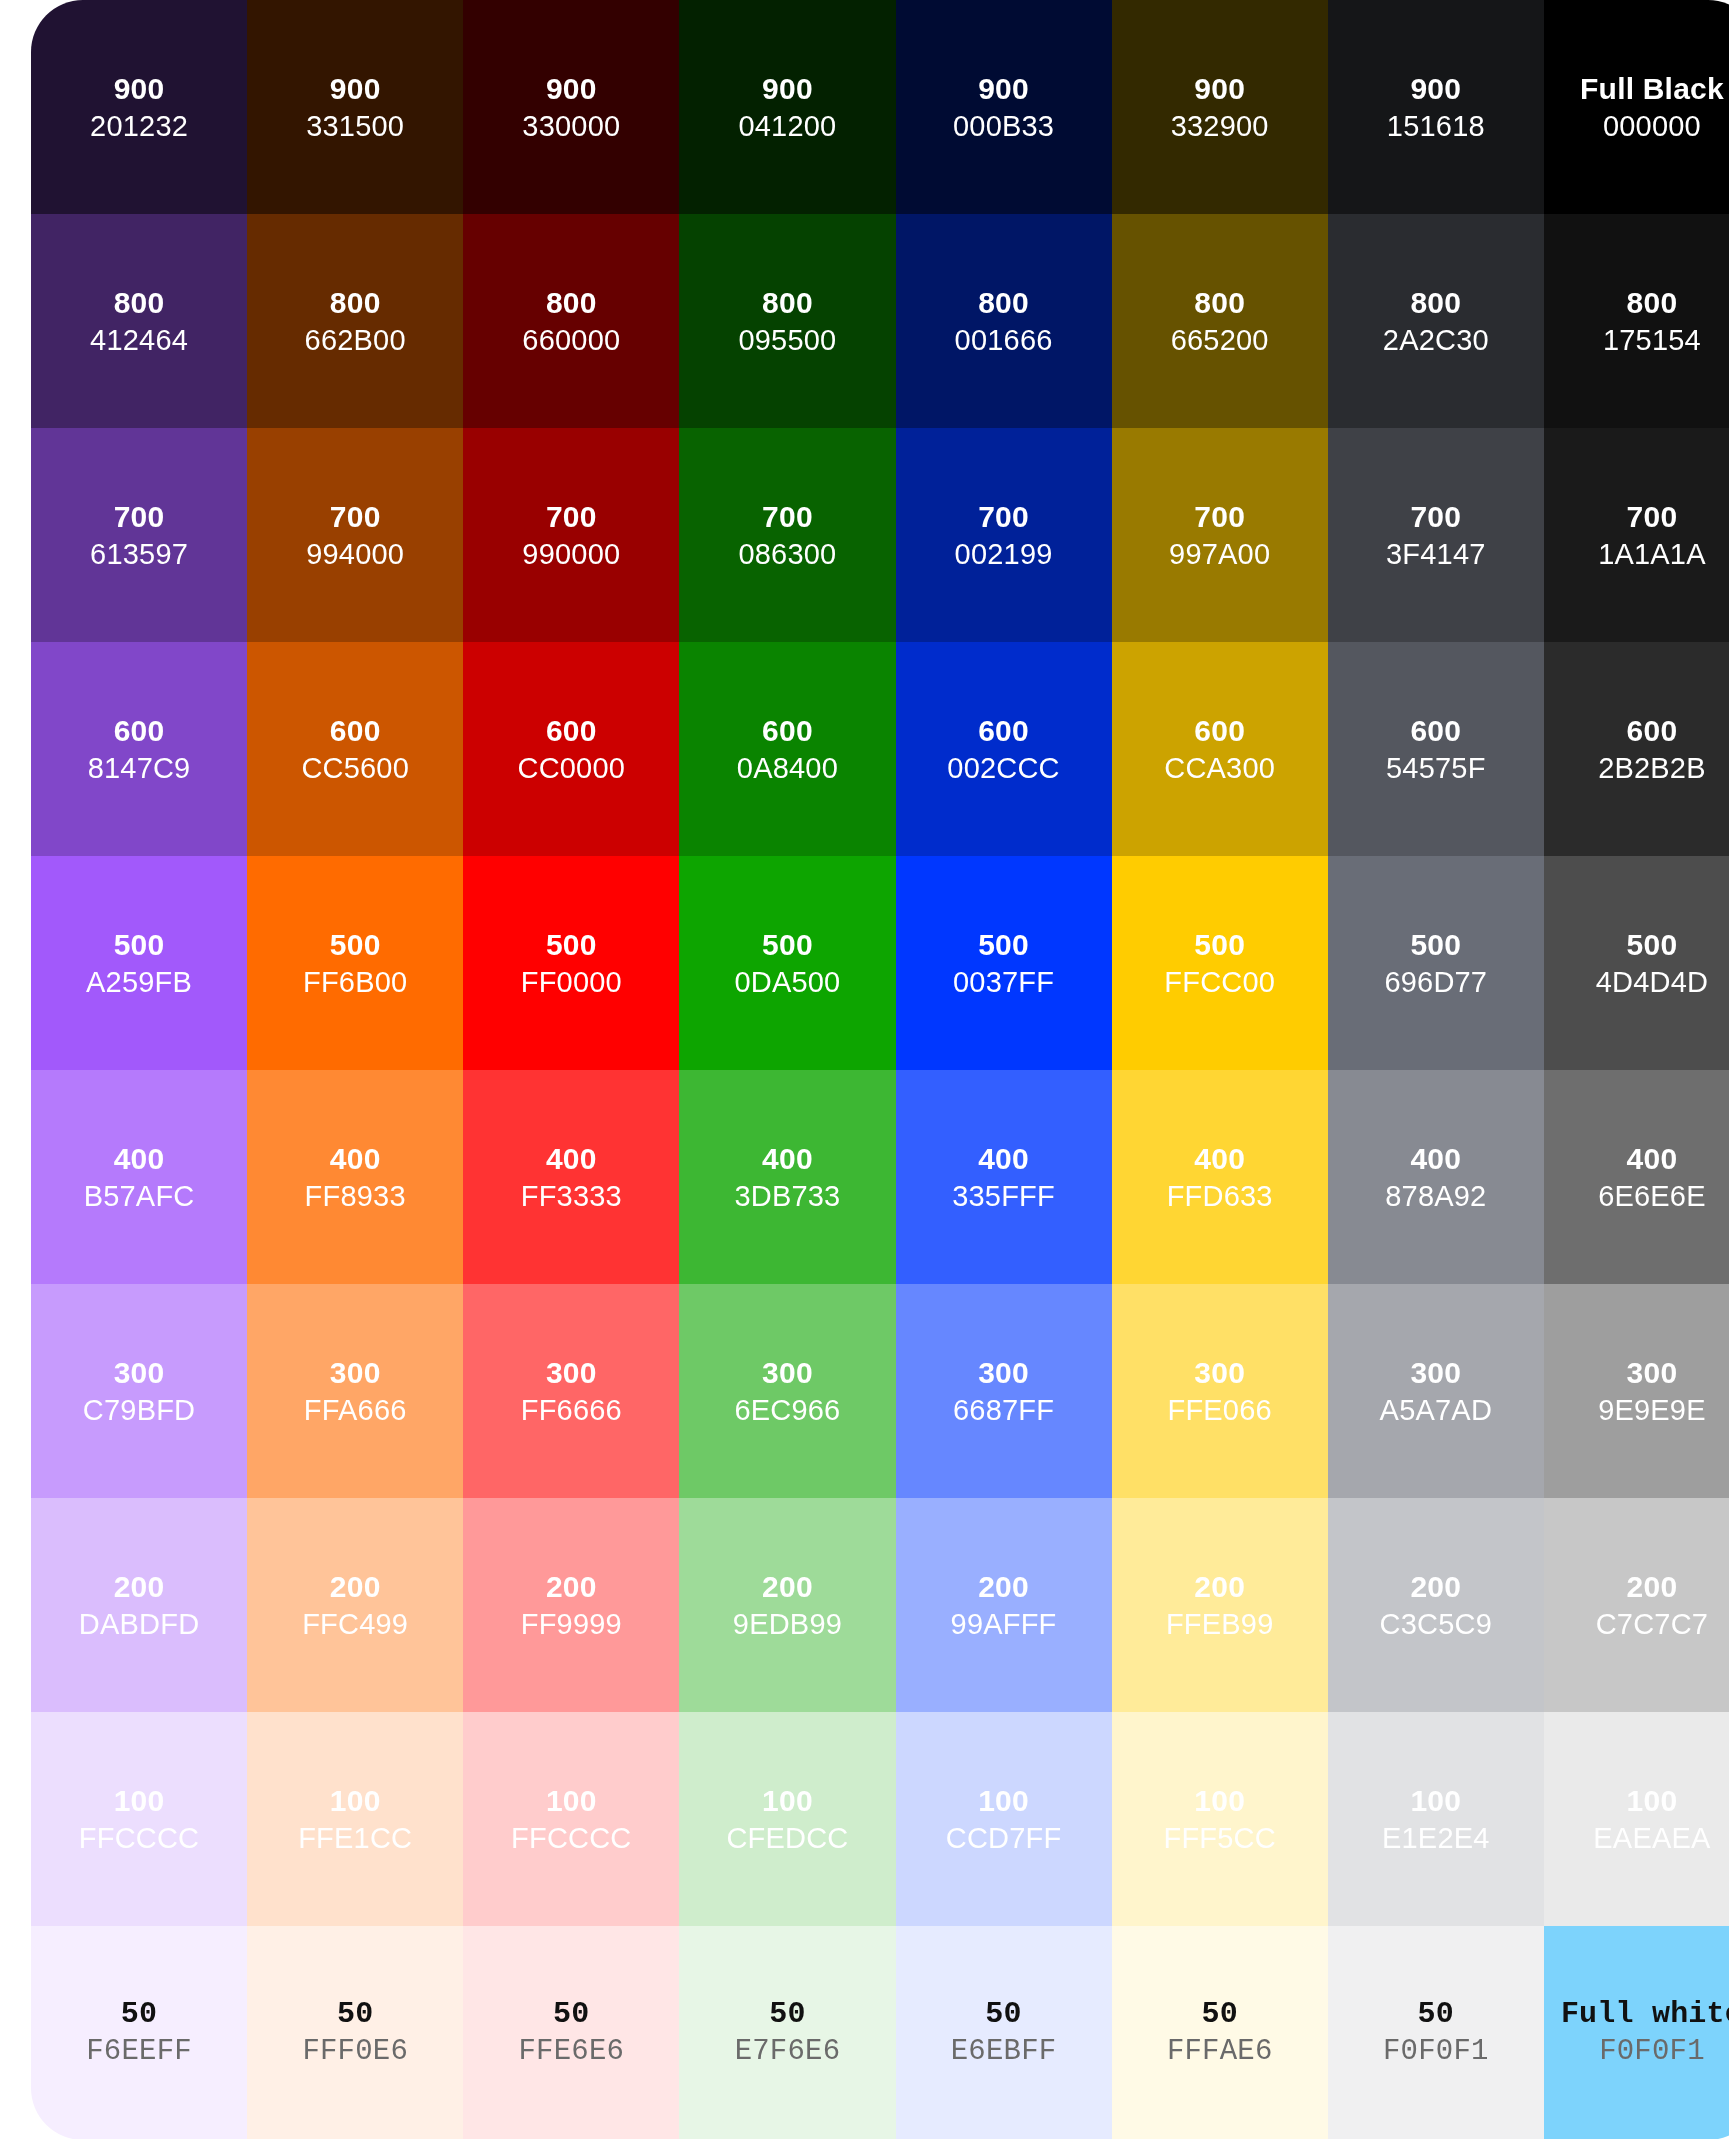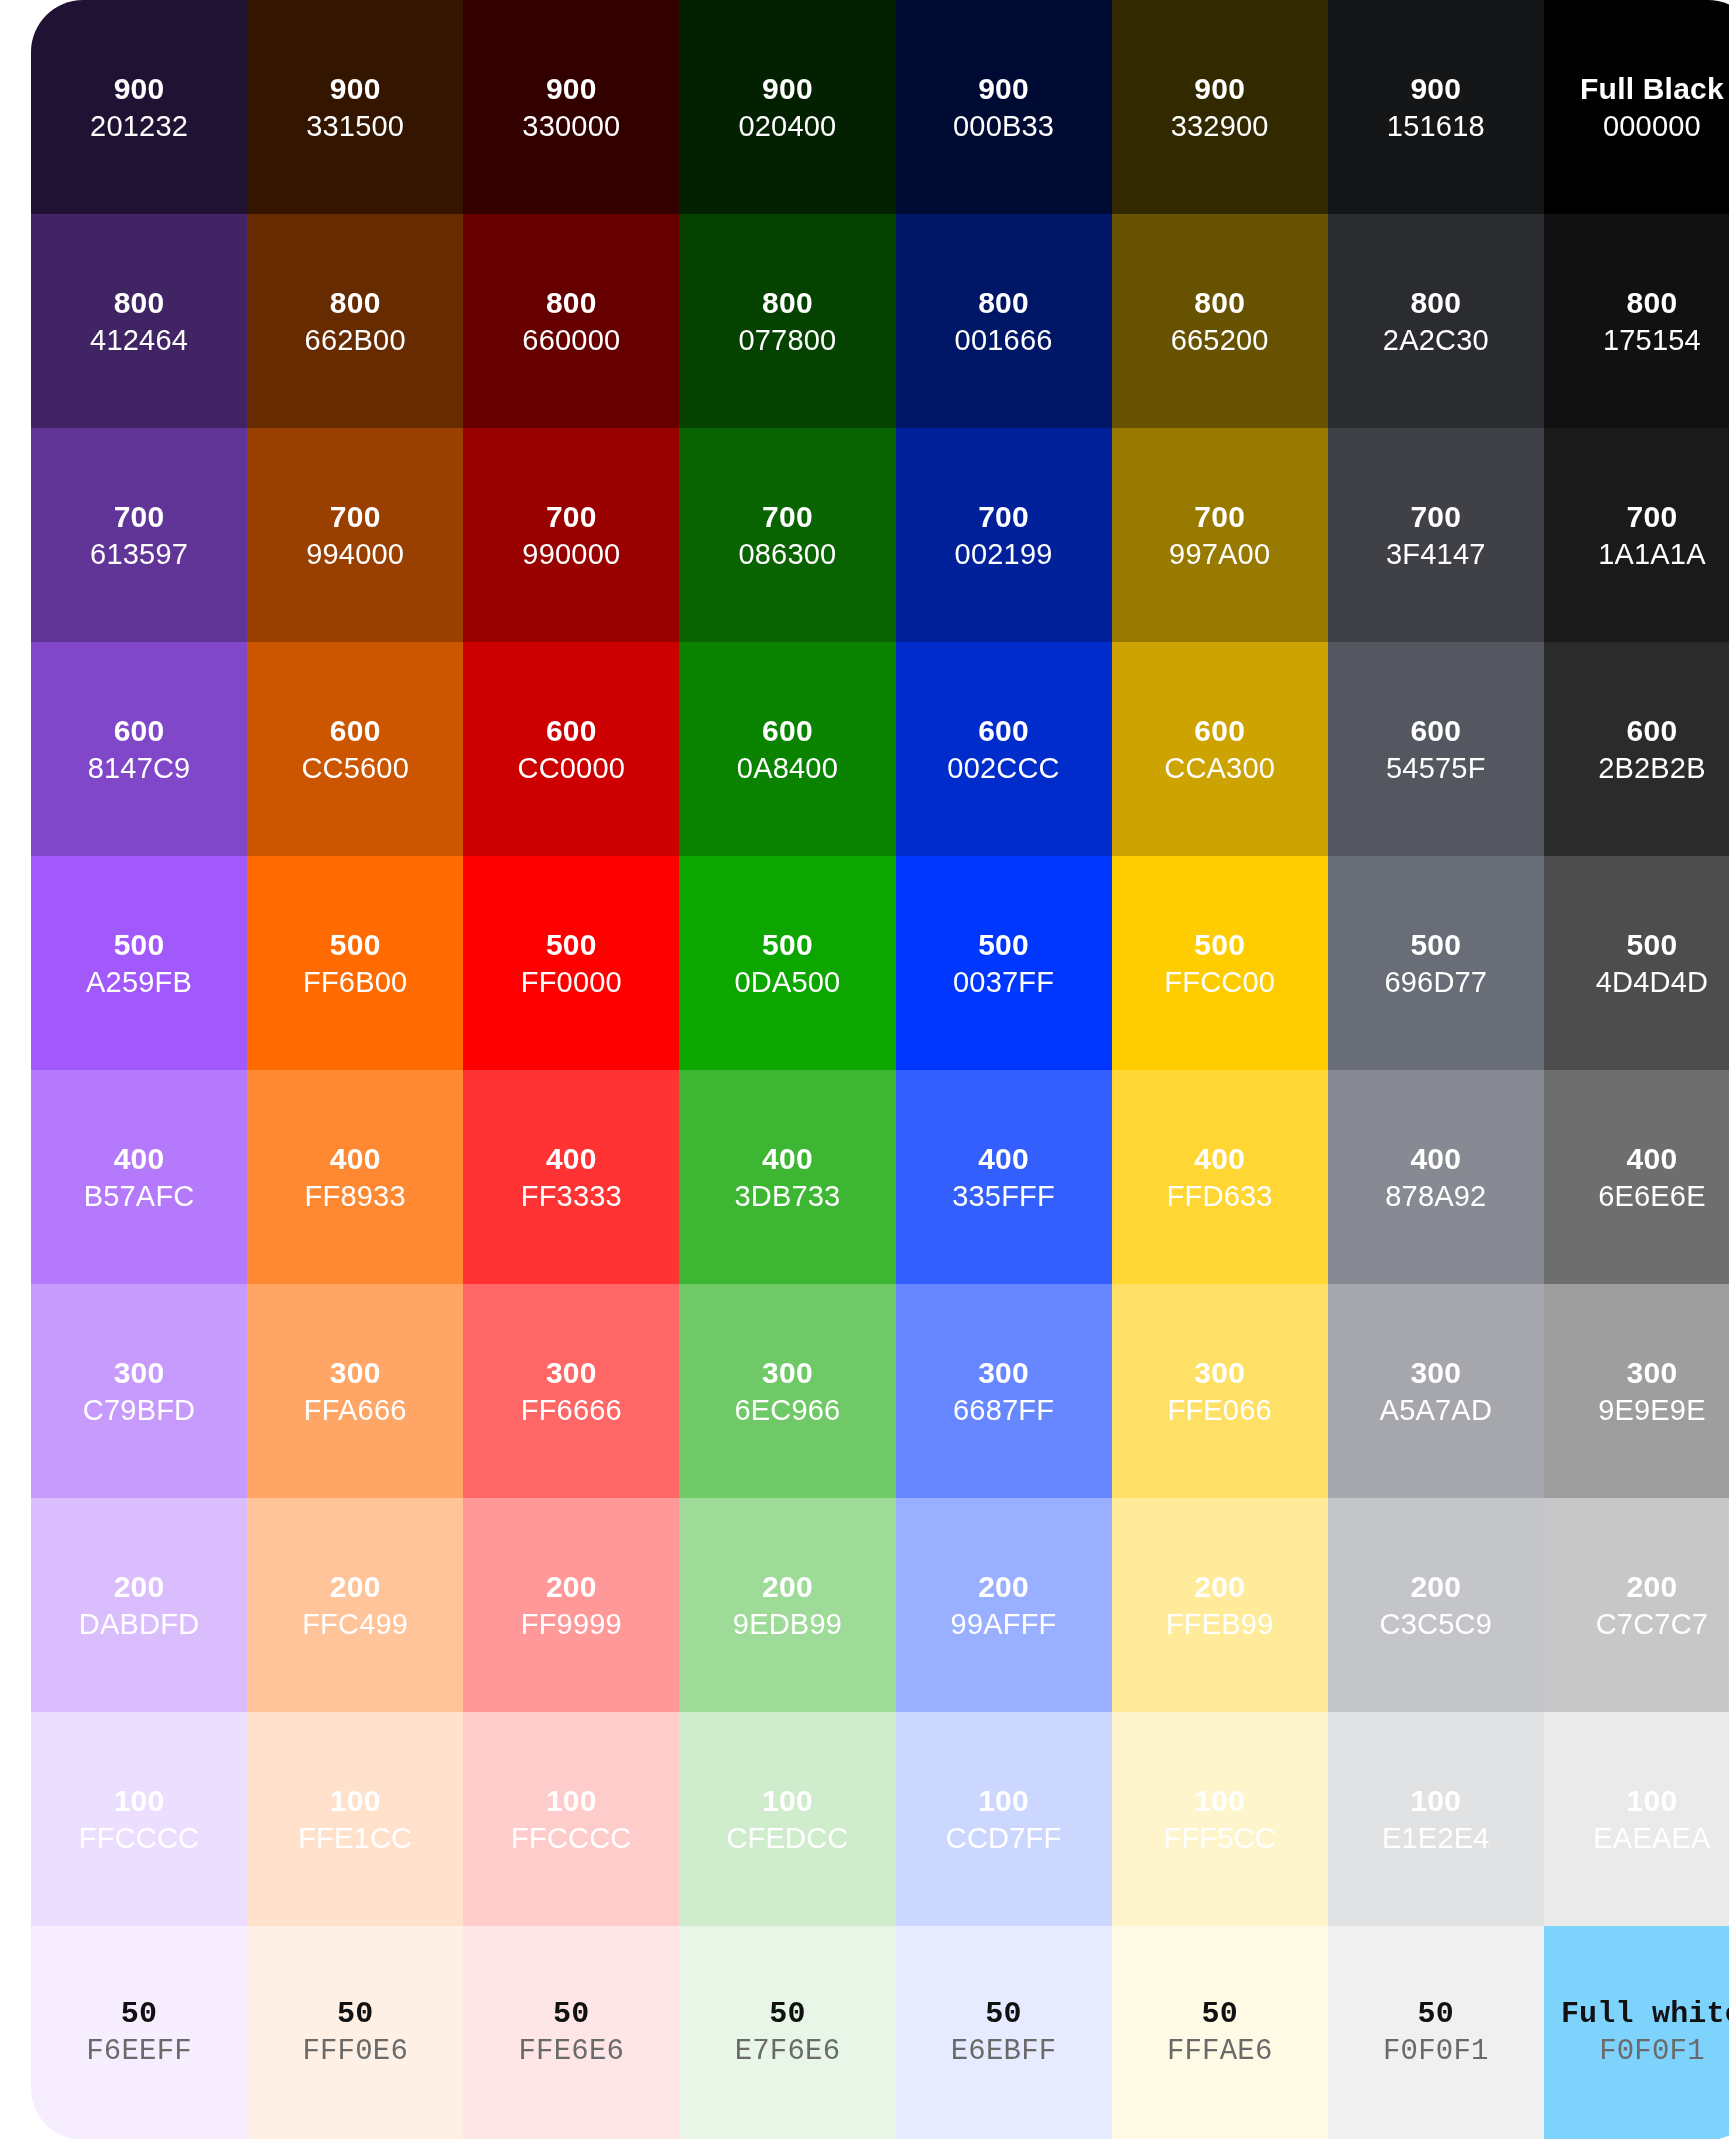--- a/index.html
+++ b/index.html
@@ -59,21 +59,21 @@
     <div class="swatch light-text" style="background-color: rgb(51, 21, 0);">
       <div class="step">900</div>
       <div class="hex">331500</div>
     </div>
     <div class="swatch light-text" style="background-color: rgb(51, 0, 0);">
       <div class="step">900</div>
       <div class="hex">330000</div>
     </div>
     <div class="swatch light-text" style="background-color: rgb(3, 33, 0);">
       <div class="step">900</div>
-      <div class="hex">020400</div>
+      <div class="hex">041200</div>
     </div>
     <div class="swatch light-text" style="background-color: rgb(0, 11, 51);">
       <div class="step">900</div>
       <div class="hex">000B33</div>
     </div>
     <div class="swatch light-text" style="background-color: rgb(51, 41, 0);">
       <div class="step">900</div>
       <div class="hex">332900</div>
     </div>
     <div class="swatch light-text" style="background-color: rgb(21, 22, 24);">
@@ -91,21 +91,21 @@
     <div class="swatch light-text" style="background-color: rgb(102, 43, 0);">
       <div class="step">800</div>
       <div class="hex">662B00</div>
     </div>
     <div class="swatch light-text" style="background-color: rgb(102, 0, 0);">
       <div class="step">800</div>
       <div class="hex">660000</div>
     </div>
     <div class="swatch light-text" style="background-color: rgb(5, 66, 0);">
       <div class="step">800</div>
-      <div class="hex">077800</div>
+      <div class="hex">095500</div>
     </div>
     <div class="swatch light-text" style="background-color: rgb(0, 22, 102);">
       <div class="step">800</div>
       <div class="hex">001666</div>
     </div>
     <div class="swatch light-text" style="background-color: rgb(102, 82, 0);">
       <div class="step">800</div>
       <div class="hex">665200</div>
     </div>
     <div class="swatch light-text" style="background-color: rgb(42, 44, 48);">

